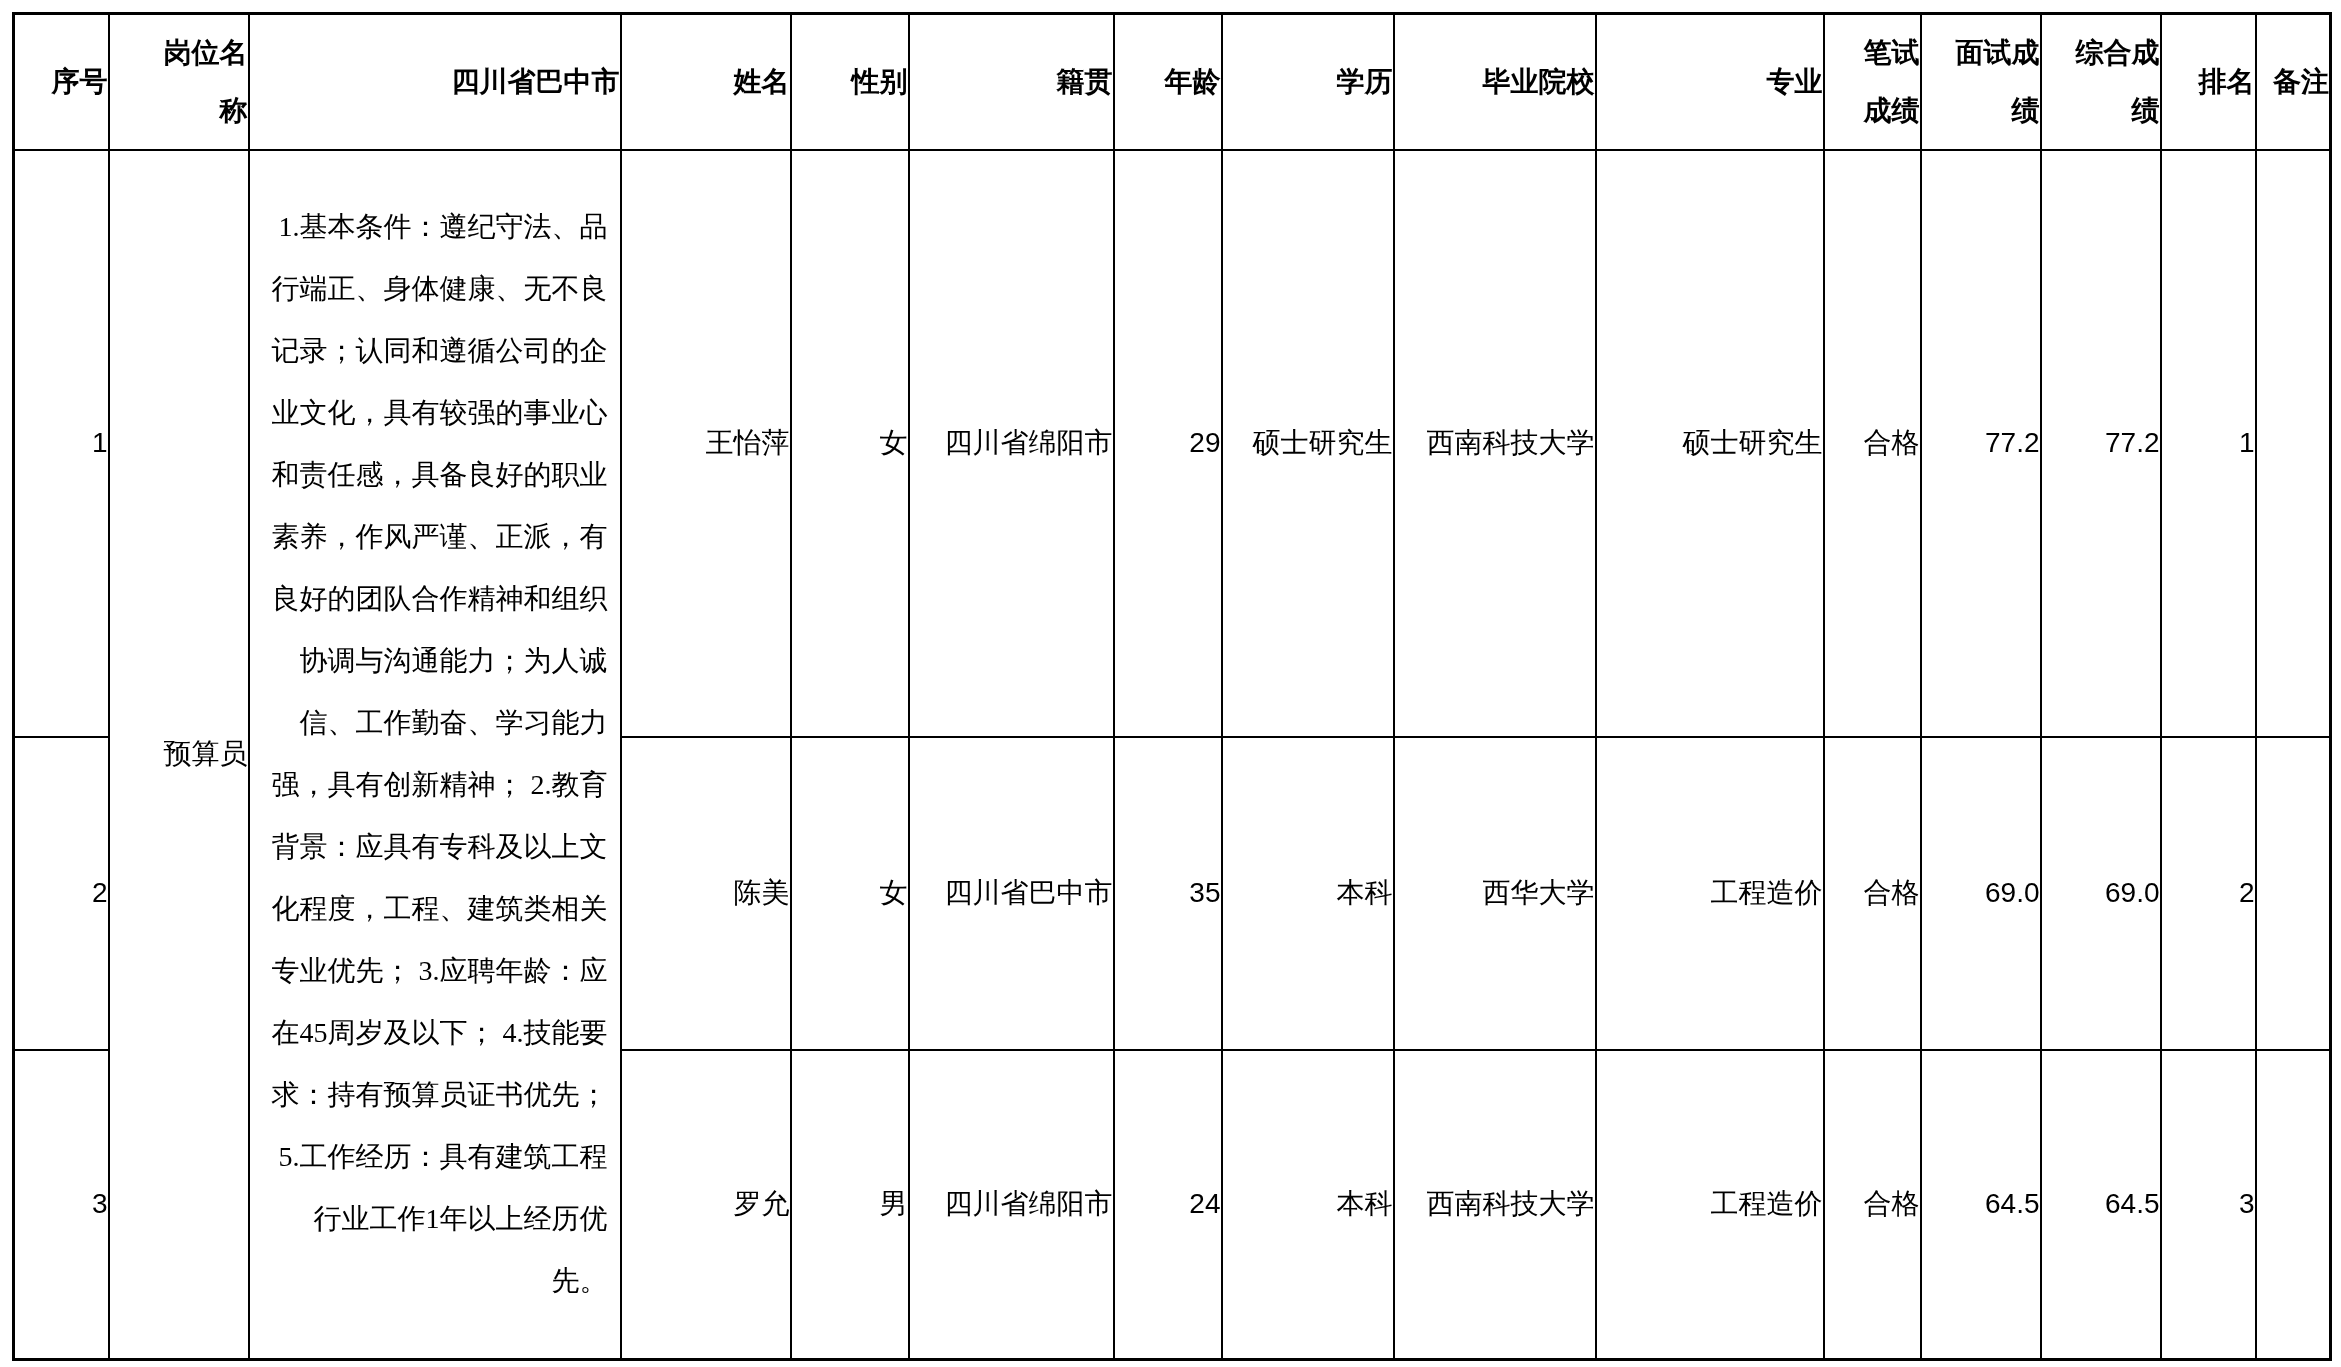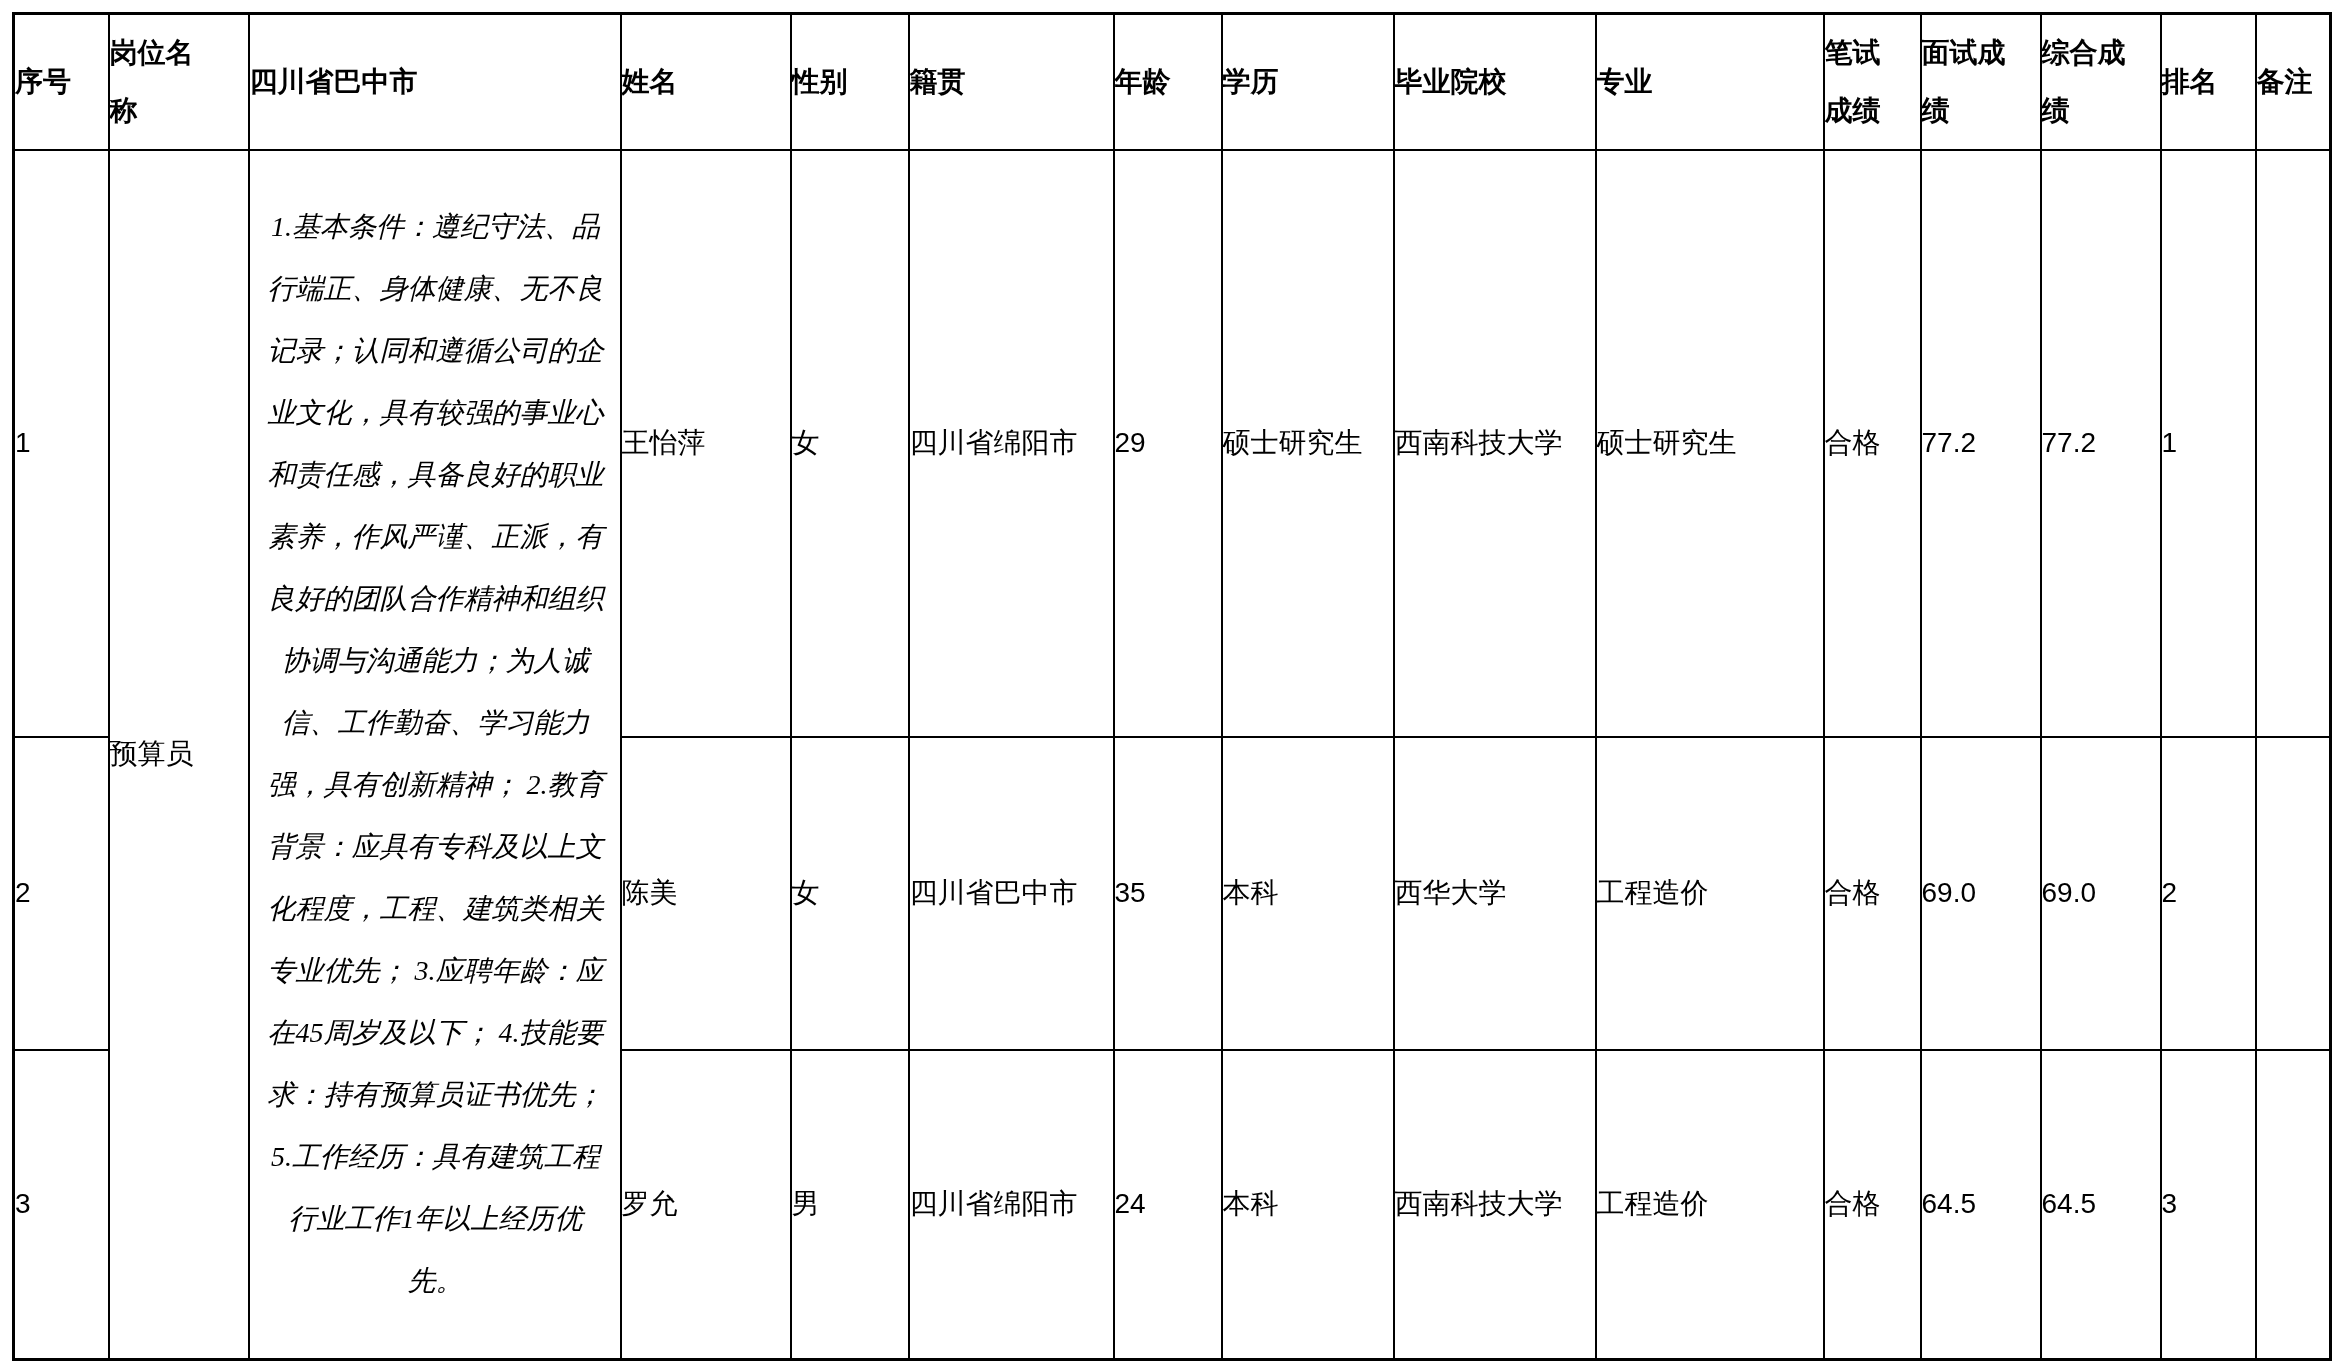--- a/index.html
+++ b/index.html
@@ -10,40 +10,39 @@
     font-family:"Liberation Serif","DejaVu Serif",serif;
   }
   table{
     position:absolute;left:12px;top:12px;
     width:2317px;
     border-collapse:collapse;table-layout:fixed;
     border:3px solid #000;
   }
   th,td{
     border:2px solid #000;
-    text-align:left;vertical-align:middle;
+    text-align:right;vertical-align:middle;
     font-size:28px;line-height:40px;
     padding:0;overflow:hidden;
   }
   th{
     font-weight:bold;
     white-space:pre-line;
     line-height:58px;
   }
   tr.hdr{height:136px}
   tr.r1{height:587px}
   tr.r2{height:313px}
   tr.r3{height:310px}
   td.req{
-    text-align:center;
+    text-align:right;
     white-space:pre-line;
     line-height:62px;
     font-size:28px;
     padding:0 12px 0 14px;
-    font-style:italic;
   }
   td.num{
     font-family:"Liberation Sans","DejaVu Sans",sans-serif;
     font-size:28px;
   }
 </style>
 </head>
 <body>
 
 <table>

